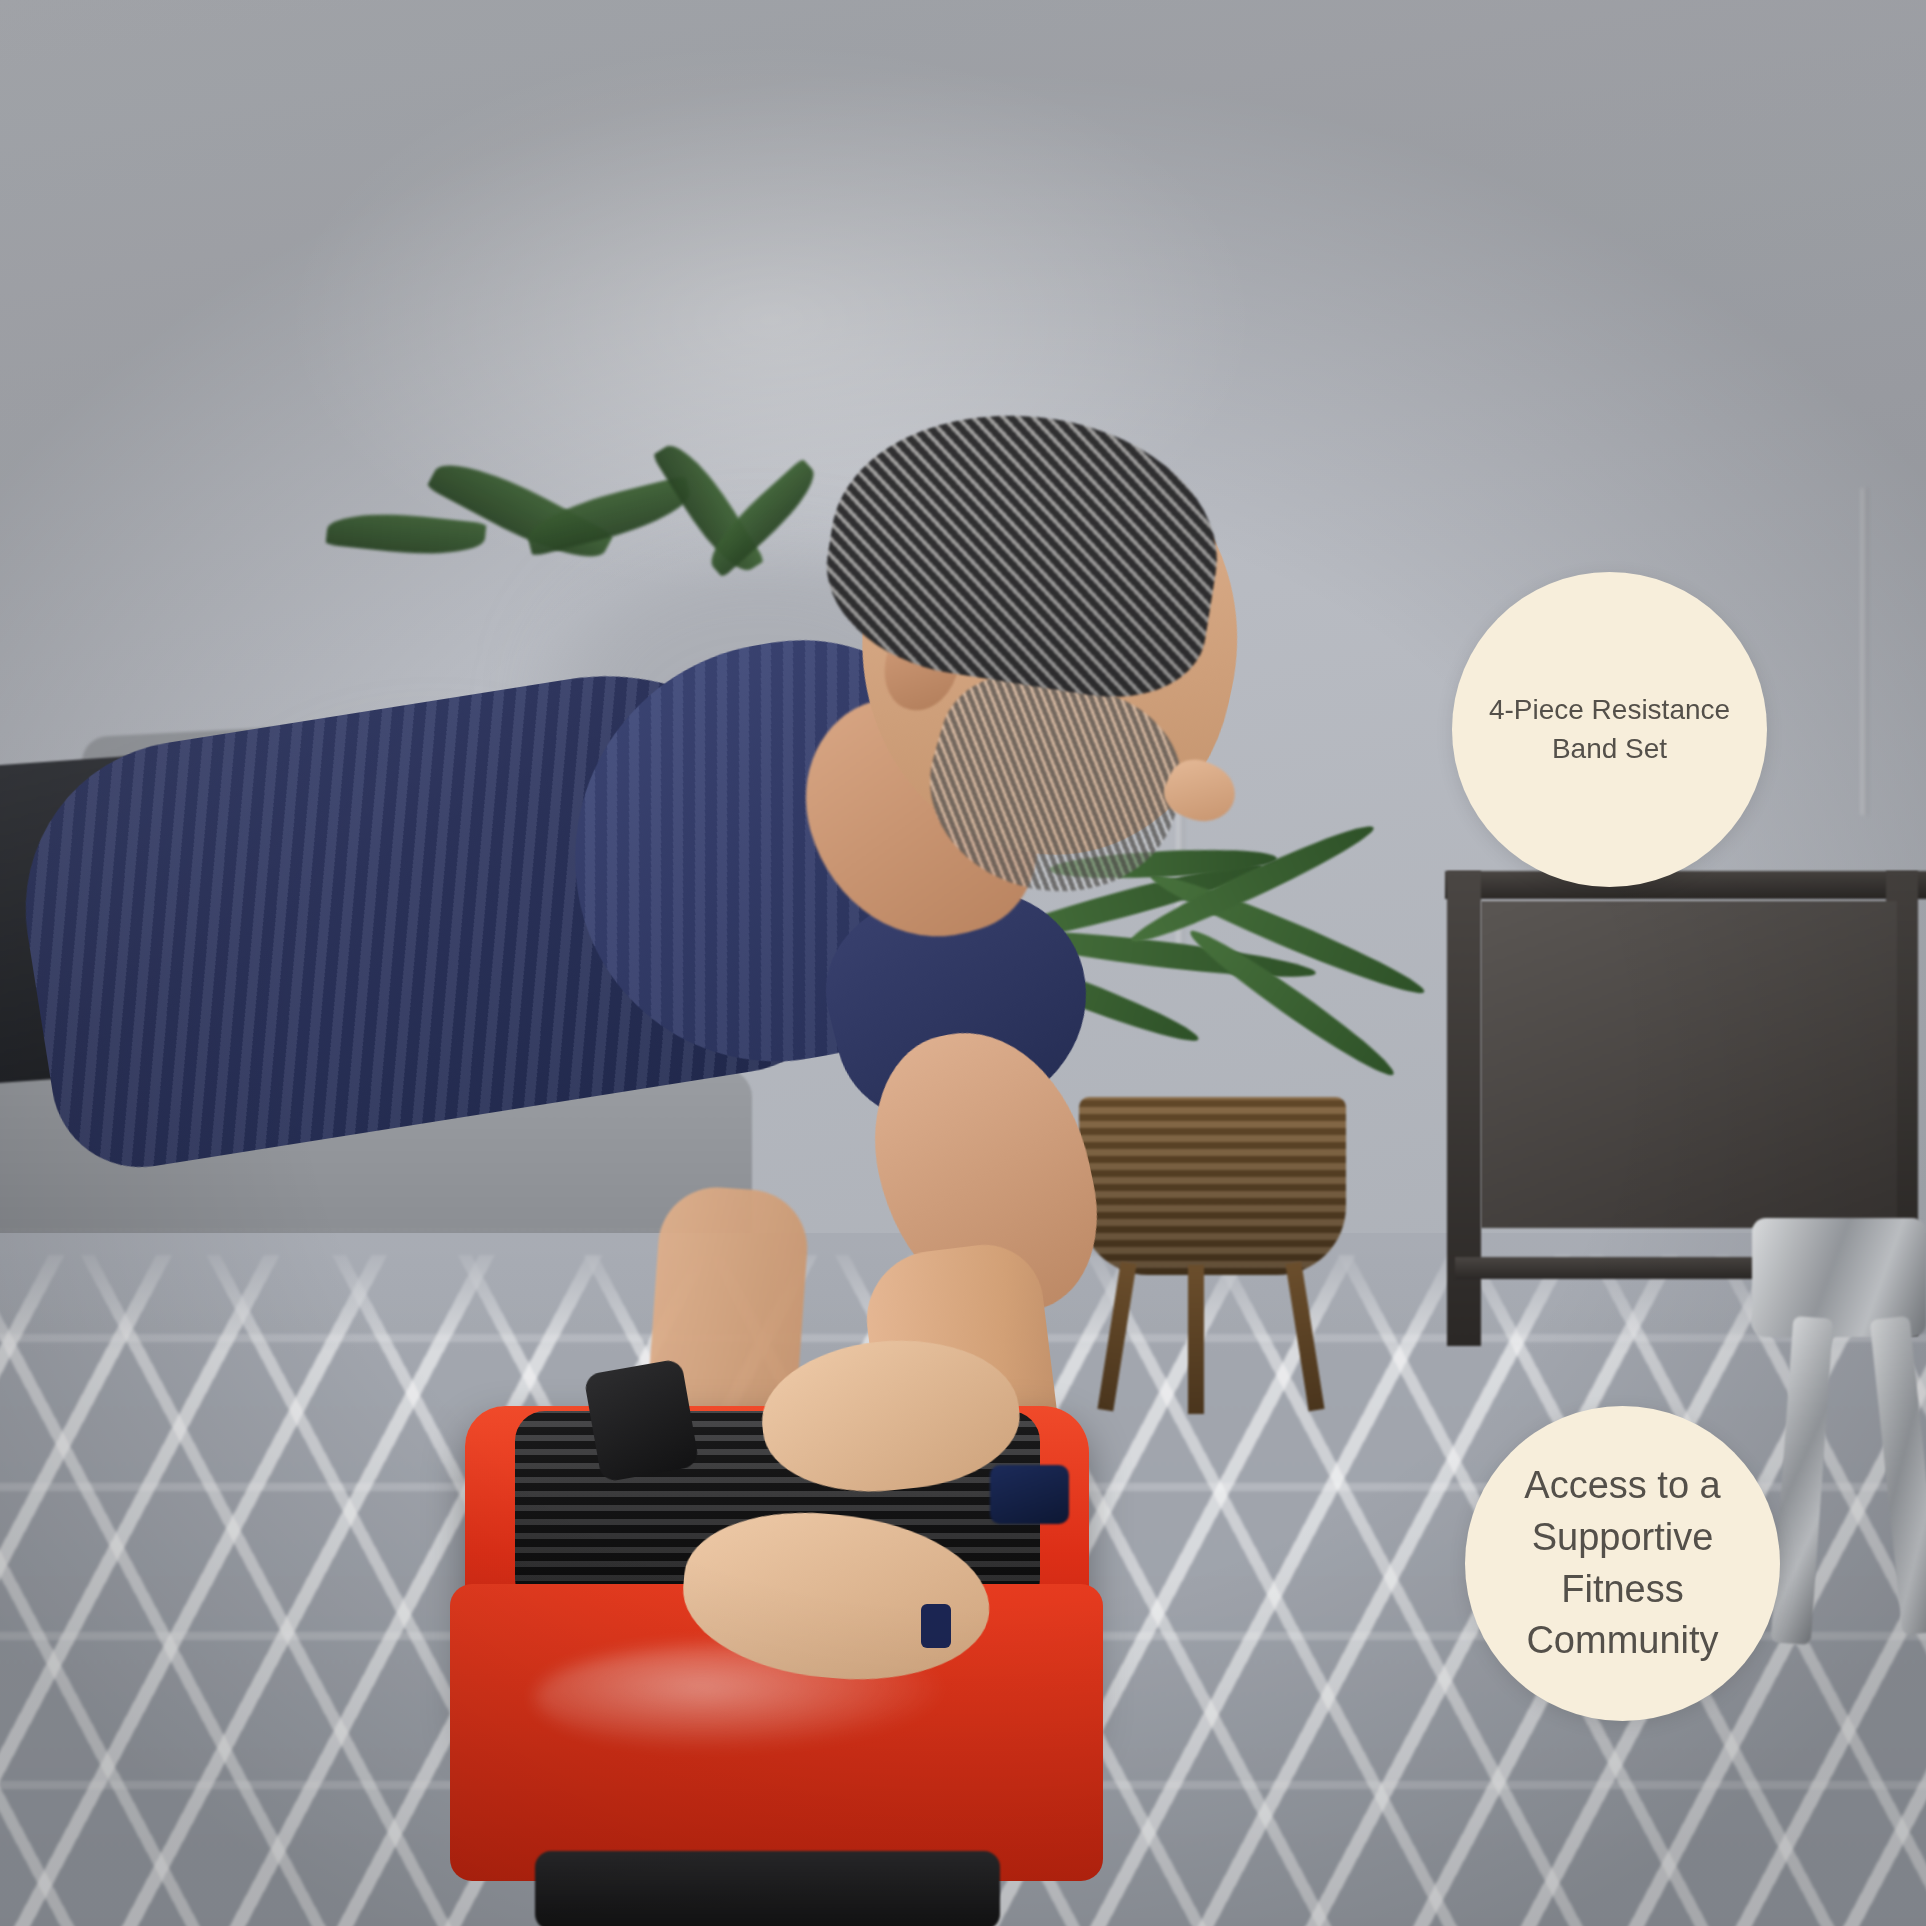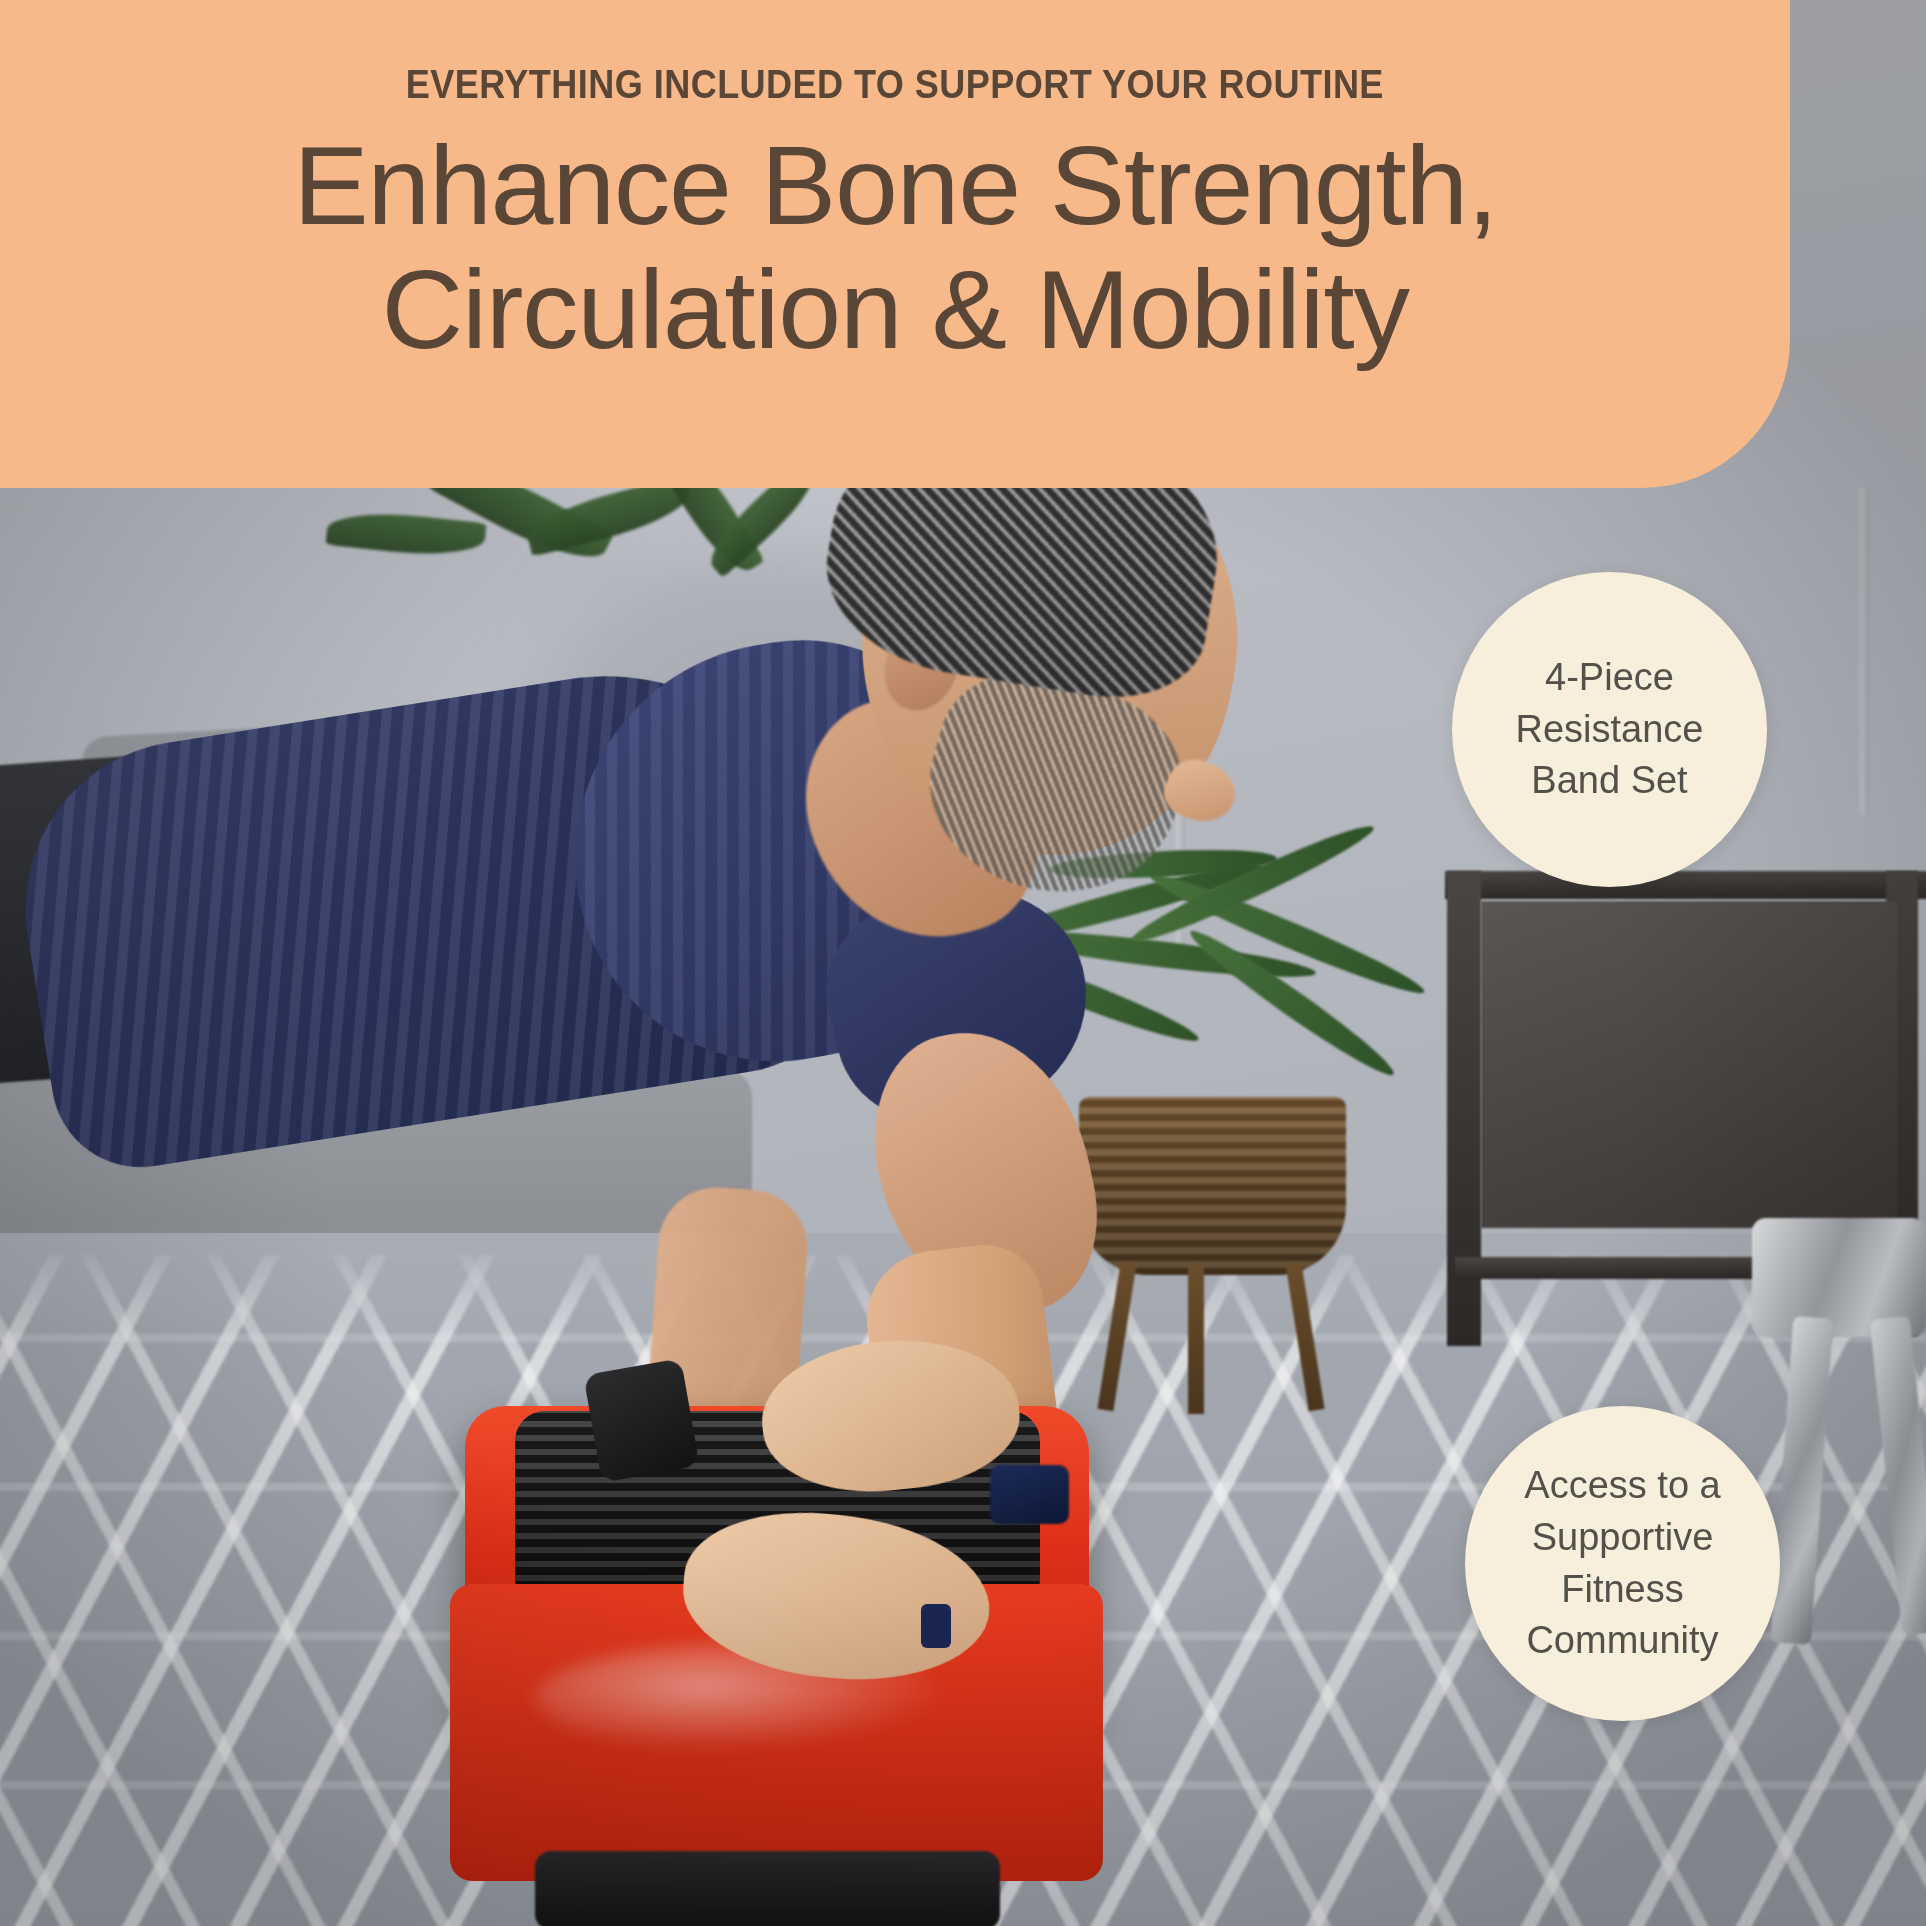--- a/index.html
+++ b/index.html
@@ -141,21 +141,21 @@
             font-size:111px;line-height:1.12;text-align:center;margin-top:16px;letter-spacing:-.012em;
             transform:scaleX(1.02);}
   .headline .l2{display:block;}
 
   
   .badge{position:absolute;border-radius:50%;background:#F7EEDB;
          display:flex;align-items:center;justify-content:center;text-align:center;
          color:#54504A;font-family:"Liberation Sans",sans-serif;font-weight:400;
          box-shadow:0 4px 18px rgba(0,0,0,.10);}
   .badge span{display:block;padding:0 26px;line-height:1.36;}
-  #badge-1{left:1452px;top:572px;width:315px;height:315px;font-size:38px;}
+  #badge-1{left:1452px;top:572px;width:315px;height:315px;font-size:28px;}
   #badge-2{left:1459px;top:980px;width:315px;height:315px;font-size:38px;}
   #badge-3{left:1465px;top:1406px;width:315px;height:315px;font-size:38px;}
 </style>
 </head>
 <body>
 
 <div class="canvas">
 
   <div class="photo">
 
@@ -226,27 +226,20 @@
     <div class="plate-base"></div>
 
     <div class="hand" style="left:762px;top:1341px;width:257px;height:149px;border-radius:50% 55% 45% 50%;transform:rotate(-6deg);"></div>
     <div class="hand" style="left:683px;top:1515px;width:307px;height:163px;border-radius:46% 54% 50% 50%;transform:rotate(5deg);"></div>
     <div class="watch"></div>
     <div class="hand" style="left:921px;top:1604px;width:30px;height:44px;border-radius:6px;background:#1b2552;"></div>
 
     <div class="vignette"></div>
   </div>
 
-  <div class="header">
-    <div class="eyebrow">EVERYTHING INCLUDED TO SUPPORT YOUR ROUTINE</div>
-    <div class="headline">
-      <span>Enhance Bone Strength,</span>
-      <span class="l2">Circulation &amp; Mobility</span>
-    </div>
-  </div>
 
   <div class="badge" id="badge-1">
     <span>4-Piece Resistance Band Set</span>
   </div>
   <div class="badge" id="badge-3">
     <span>Access to a Supportive Fitness Community</span>
   </div>
 
 </div>
 

